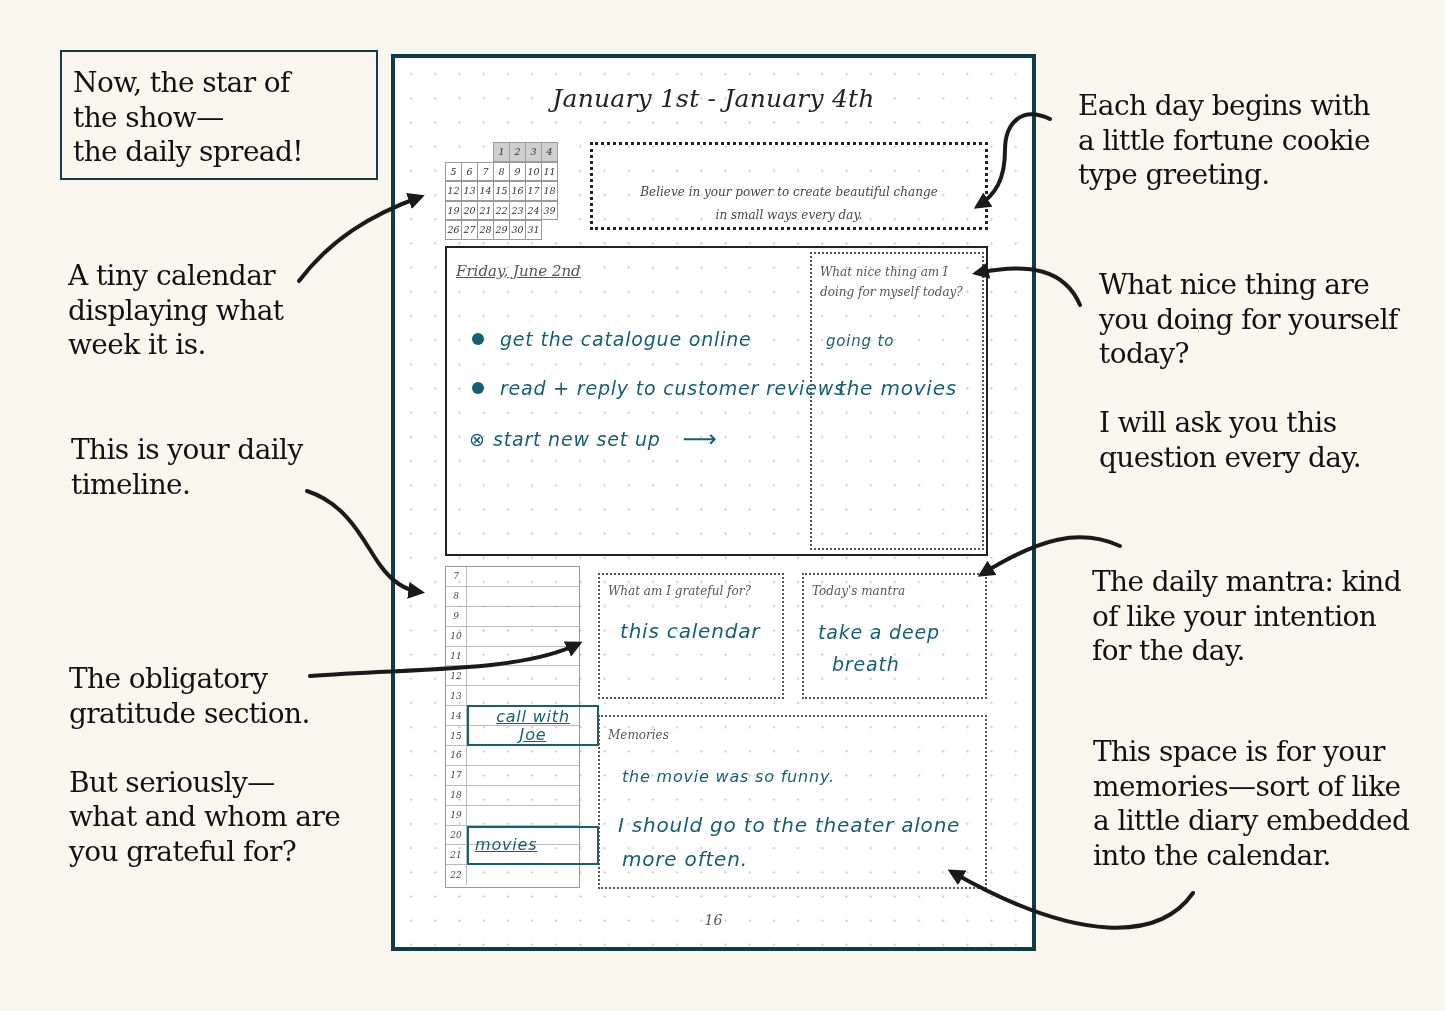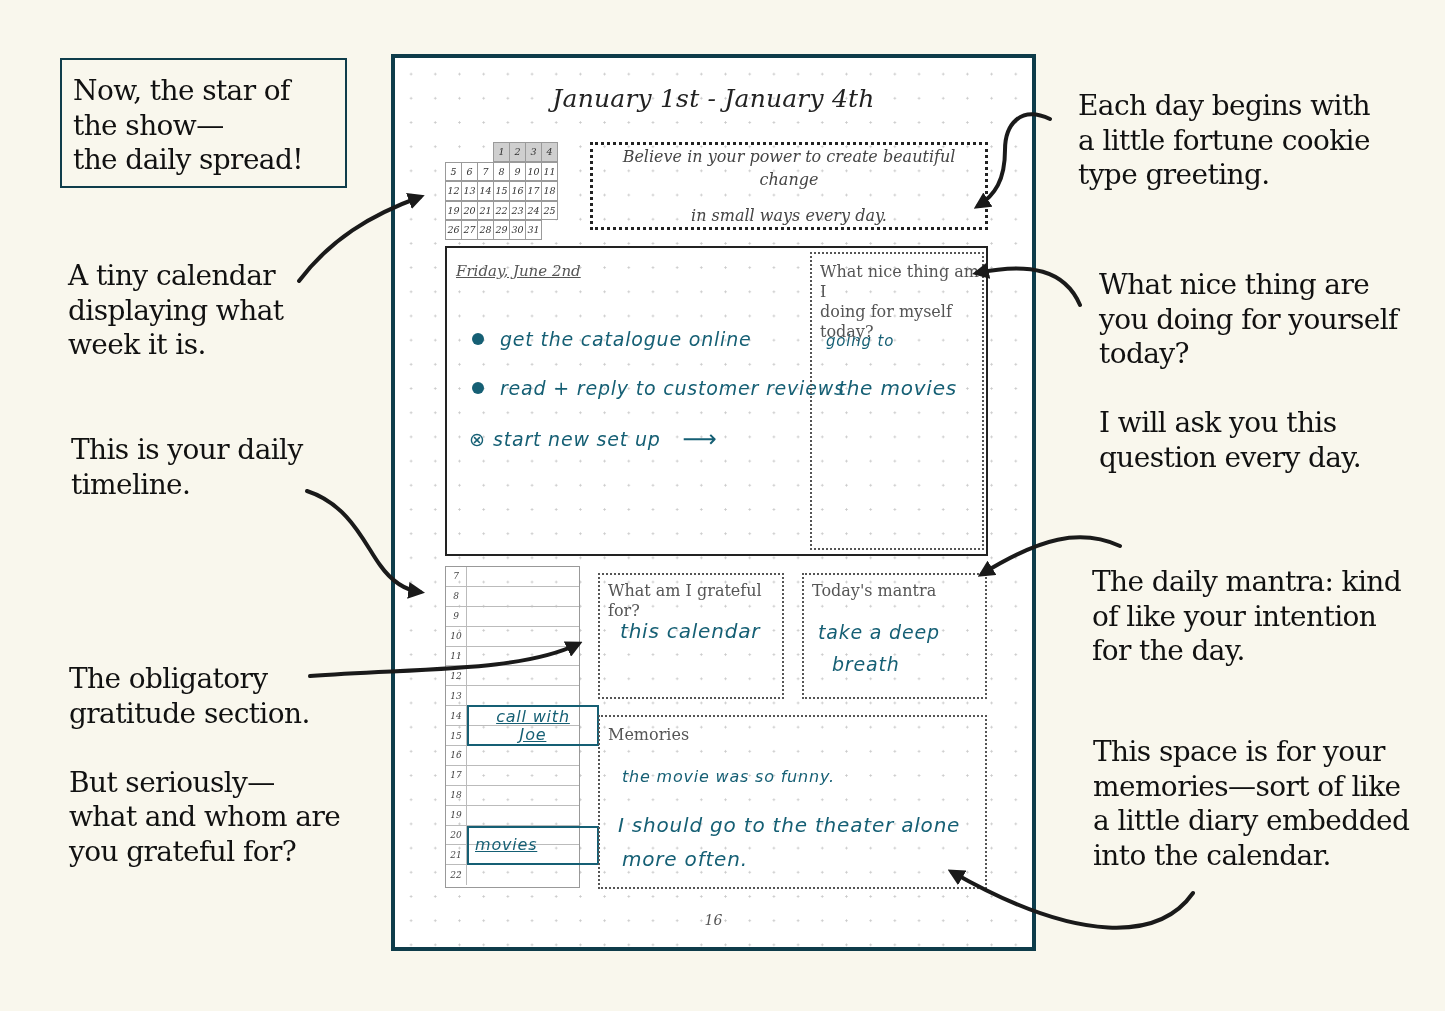--- a/index.html
+++ b/index.html
@@ -12,22 +12,22 @@
   }
   .note {
     position: absolute;
     font-family: "DejaVu Serif", serif;
     font-size: 28px; line-height: 34.5px;
     color: #111;
     letter-spacing: -0.6px;
     white-space: pre-line;
   }
   .intro-box {
-    position: absolute; left: 60px; top: 58px;
-    width: 287px; height: 130px;
+    position: absolute; left: 60px; top: 50px;
+    width: 318px; height: 130px;
     border: 2px solid #0f3d4b;
     box-sizing: border-box;
   }
   .intro-box .note { left: 11px; top: 14px; position: absolute; }
 
   .page {
     position: absolute; left: 391px; top: 54px;
     width: 645px; height: 897px;
     box-sizing: border-box;
     border: 4px solid #0e3c4a;
@@ -54,23 +54,23 @@
     display: flex; align-items: center; justify-content: center;
     background: #fff;
   }
   .mini-cal .cell.hl { background: #cfcfcf; }
   .mini-cal .cell.blank { border-color: transparent; background: transparent; }
 
   .quote {
     position: absolute; left: 195px; top: 84px;
     width: 398px; height: 88px; box-sizing: border-box;
     border: 3px dotted #222;
-    display: flex; flex-direction: column; align-items: center; justify-content: space-between;
-    font-family: "DejaVu Serif", serif; font-style: italic;
-    font-size: 16px; line-height: 23px; color: #444;
+    display: flex; flex-direction: column; align-items: center; justify-content: flex-end;
+    font-family: "DejaVu Serif", serif; font-style: italic;
+    font-size: 12px; line-height: 23px; color: #444;
     text-align: center;
   }
 
   .day-box {
     position: absolute; left: 50px; top: 188px;
     width: 543px; height: 310px; box-sizing: border-box;
     border: 2px solid #222;
   }
   .day-title {
     position: absolute; left: 9px; top: 14px;
@@ -89,22 +89,22 @@
   .bullet { width: 12px; height: 12px; border-radius: 50%; background: #155f74; margin-right: 16px; }
   .xbullet { width: 14px; margin-right: 10px; font-size: 19px; color: #155f74; }
   .arrow-hand { margin-left: 22px; font-size: 24px; }
 
   .nice-box {
     position: absolute; left: 363px; top: 4px;
     width: 174px; height: 298px; box-sizing: border-box;
     border: 2px dotted #555;
   }
   .prompt {
-    font-family: "DejaVu Serif", serif; 
-    font-size: 16px; color: #555; line-height: 20px;
+    font-family: "DejaVu Serif", serif; font-style: italic;
+    font-size: 12px; color: #555; line-height: 20px;
   }
 
   
   .timeline {
     position: absolute; left: 50px; top: 508px;
     width: 135px; height: 322px; box-sizing: border-box;
     border: 1.5px solid #999;
   }
   .tl-row {
     height: 19.9px; box-sizing: border-box; border-bottom: 1px solid #bbb;
@@ -209,21 +209,21 @@
       <div class="cell">17</div>
       <div class="cell">18</div>
     </div>
     <div class="row">
       <div class="cell">19</div>
       <div class="cell">20</div>
       <div class="cell">21</div>
       <div class="cell">22</div>
       <div class="cell">23</div>
       <div class="cell">24</div>
-      <div class="cell">25</div>
+      <div class="cell">39</div>
     </div>
     <div class="row">
       <div class="cell">26</div>
       <div class="cell">27</div>
       <div class="cell">28</div>
       <div class="cell">29</div>
       <div class="cell">30</div>
       <div class="cell">31</div>
       <div class="cell blank"></div>
     </div>

